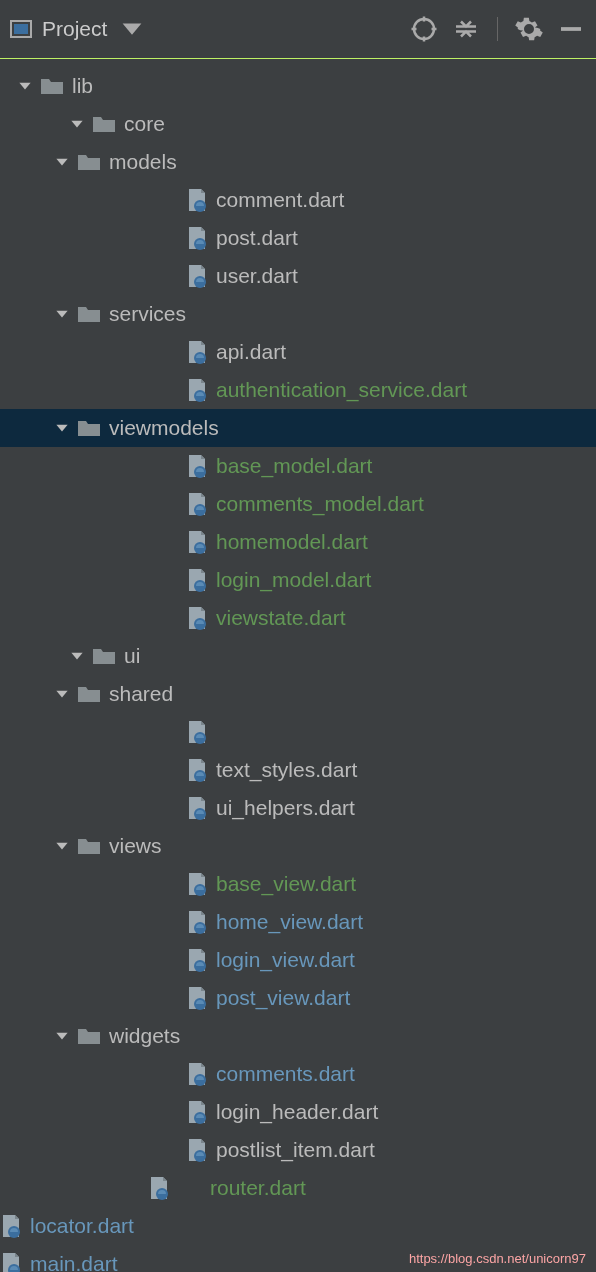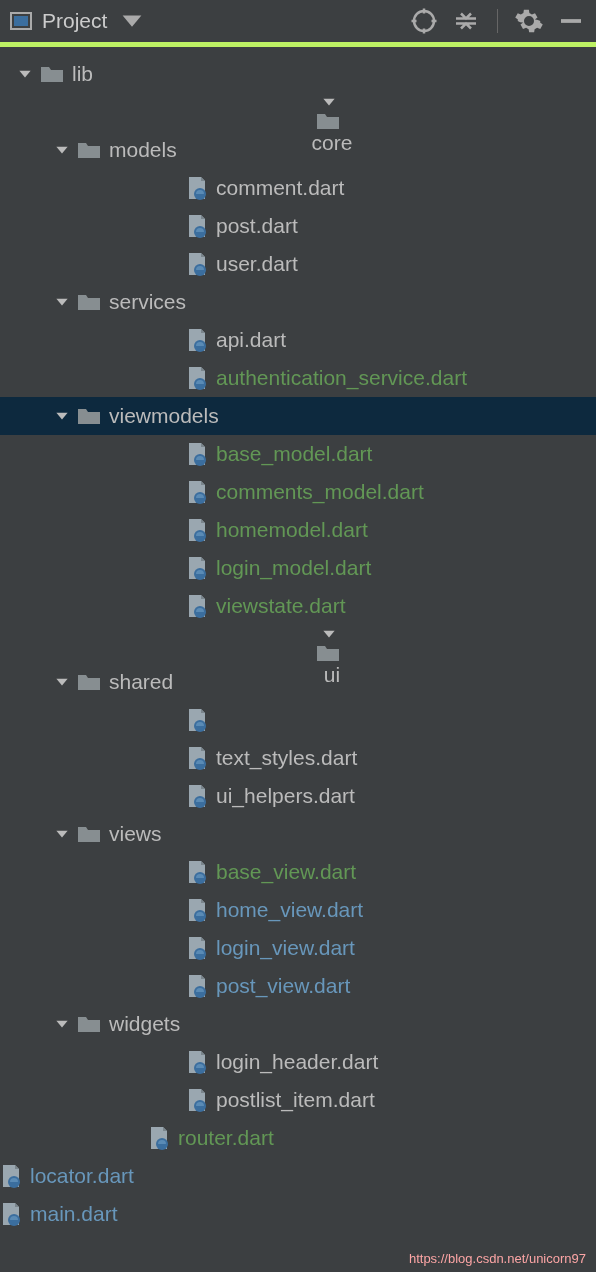--- a/index.html
+++ b/index.html
@@ -7,23 +7,23 @@
   width: 596px;
   height: 1272px;
   background: #3c3f41;
   font-family: -apple-system, "Segoe UI", sans-serif;
   color: #bbbbbb;
   font-size: 20px;
   overflow: hidden;
   position: relative;
 }
 .toolbar {
-  height: 47px;
+  height: 59px;
   background: #3c3f41;
-  border-bottom: 5px solid #bef264;
+  border-bottom: 1px solid #bef264;
   display: flex;
   align-items: center;
   padding: 0 10px;
   gap: 12px;
 }
 .toolbar-left { display: flex; align-items: center; gap: 10px; flex: 1; }
 .project-icon {
   width: 22px; height: 18px;
   border: 2px solid #aaa;
   display: inline-block;
@@ -46,23 +46,23 @@
 .tree { padding-top: 8px; }
 .row {
   height: 38px;
   display: flex;
   align-items: center;
   cursor: pointer;
   white-space: nowrap;
 }
 .row.selected { background: #0d293e; }
 .indent-0 { padding-left: 16px; }
-.indent-1 { padding-left: 68px; flex-direction: column; }
+.indent-1 { padding-left: 68px; }
 .indent-2 { padding-left: 53px; }
-.indent-leaf-2 { padding-left: 148px; }
+.indent-leaf-2 { padding-left: 148px; gap: 32px; }
 .indent-leaf-3 { padding-left: 186px; }
 .chevron {
   width: 18px; height: 18px;
   margin-right: 6px;
   display: inline-flex;
 }
 .chevron svg { width: 100%; height: 100%; }
 .folder-icon {
   width: 24px; height: 20px;
   margin-right: 8px;
@@ -432,20 +432,31 @@
     </div>
     <div class="row indent-leaf-3">
       <span class="file-icon">
         <svg viewBox="0 0 22 24">
           <path d="M3 1 L15 1 L19 5 L19 23 L3 23 Z" fill="#9aa7b0"></path>
           <path d="M15 1 L15 5 L19 5 Z" fill="#7a858c"></path>
           <circle cx="14" cy="18" r="6" fill="#3b6e9e"></circle>
           <path d="M10 18 A4 4 0 0 1 18 18" fill="#5a8bb5"></path>
         </svg>
       </span>
+      <span class="label c-blue">comments.dart</span>
+    </div>
+    <div class="row indent-leaf-3">
+      <span class="file-icon">
+        <svg viewBox="0 0 22 24">
+          <path d="M3 1 L15 1 L19 5 L19 23 L3 23 Z" fill="#9aa7b0"></path>
+          <path d="M15 1 L15 5 L19 5 Z" fill="#7a858c"></path>
+          <circle cx="14" cy="18" r="6" fill="#3b6e9e"></circle>
+          <path d="M10 18 A4 4 0 0 1 18 18" fill="#5a8bb5"></path>
+        </svg>
+      </span>
       <span class="label c-default">login_header.dart</span>
     </div>
     <div class="row indent-leaf-3">
       <span class="file-icon">
         <svg viewBox="0 0 22 24">
           <path d="M3 1 L15 1 L19 5 L19 23 L3 23 Z" fill="#9aa7b0"></path>
           <path d="M15 1 L15 5 L19 5 Z" fill="#7a858c"></path>
           <circle cx="14" cy="18" r="6" fill="#3b6e9e"></circle>
           <path d="M10 18 A4 4 0 0 1 18 18" fill="#5a8bb5"></path>
         </svg>

